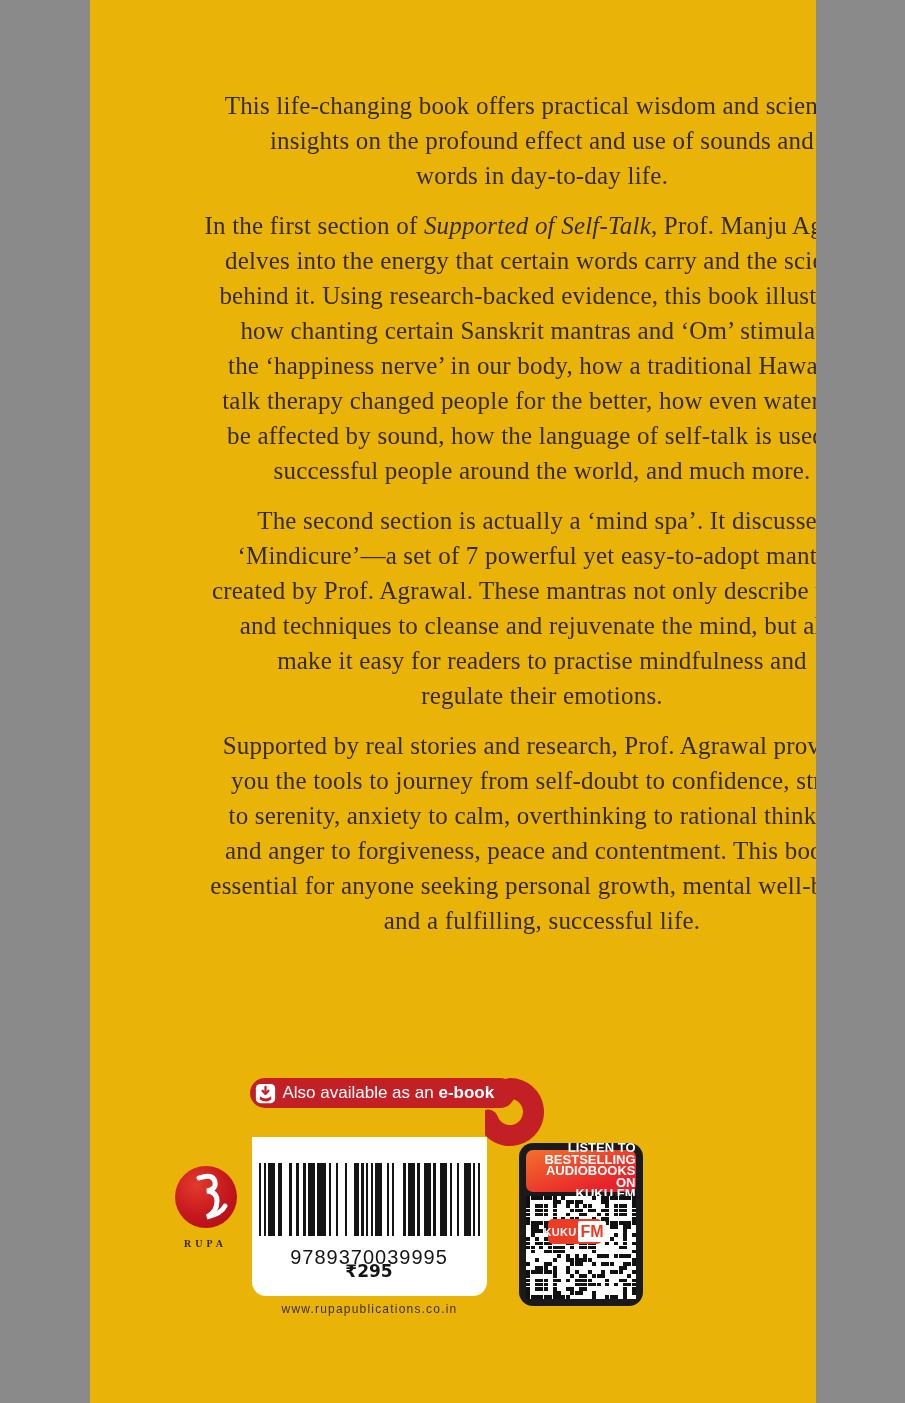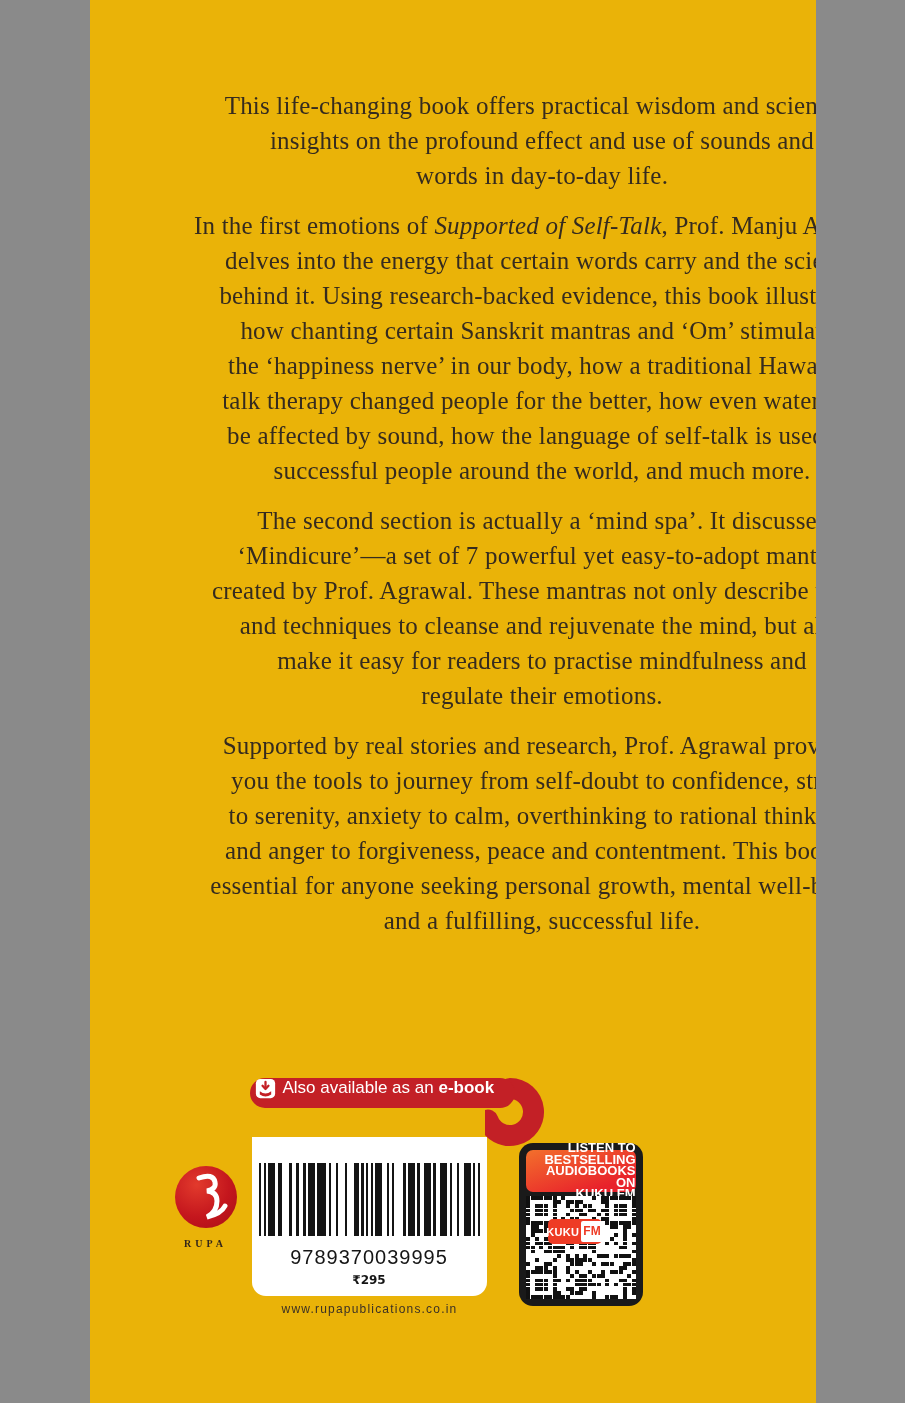--- a/index.html
+++ b/index.html
@@ -16,21 +16,21 @@
     color:#352b1f; letter-spacing:0.2px;
   }
   .body-text p { margin:0 0 15px; white-space:pre-line; }
   .body-text i { font-style:italic; }
 
   
   .hook-svg { position:absolute; left:395px; top:1070px; z-index:1; }
   .ebook-pill {
     position:absolute; left:160px; top:1078px; width:265px; height:30px;
     background:#c32026; border-radius:15px; z-index:3;
-    display:flex; align-items:flex-start; padding:0 10px 0 5px;
+    display:flex; align-items:center; padding:0 10px 0 5px;
     color:#fff; font-family:"Liberation Sans", sans-serif; font-size:17px;
   }
   .ebook-pill .dl { margin-right:7px; flex:0 0 auto; }
   .ebook-pill .lbl { white-space:pre; }
   .ebook-pill b { font-weight:bold; }
 
   .category-bar {
     position:absolute; left:160px; top:1114px; width:237px; height:23px;
     background:#c32026; z-index:2; color:#fff;
     font-family:"Liberation Sans", sans-serif; font-size:15.5px; letter-spacing:2.2px;
@@ -41,22 +41,22 @@
   .barcode-card {
     position:absolute; left:162px; top:1137px; width:235px; height:159px;
     background:#fff; border-radius:0 0 14px 14px; z-index:2;
   }
   .barcode-card .barcode { position:absolute; left:7px; top:26px; width:221px; height:73px; }
   .bc-number {
     position:absolute; top:109px; width:100%; text-align:center;
     font-family:"Liberation Sans", sans-serif; font-size:20px; letter-spacing:1px; color:#151515;
   }
   .bc-price {
-    position:absolute; top:136px; width:100%; text-align:center;
-    font-family:"DejaVu Sans", sans-serif; font-weight:bold; font-size:12px; color:#151515;
+    position:absolute; top:124px; width:100%; text-align:center;
+    font-family:"DejaVu Sans", sans-serif; font-weight:bold; font-size:17px; color:#151515;
   }
 
   
   .rupa-logo {
     position:absolute; left:85px; top:1166px; width:62px; height:62px; border-radius:50%;
     background:radial-gradient(circle at 35% 30%, #e23a2c 0%, #c4161d 55%, #a80e16 100%);
   }
   .rupa-word {
     position:absolute; left:61px; top:1238px; width:110px; text-align:center;
     font-family:"Liberation Serif", serif; font-weight:bold; font-size:10px;
@@ -83,41 +83,41 @@
   }
   .kuku-qr { position:absolute; left:7px; top:53px; width:110px; height:103px; }
   .kuku-badge {
     position:absolute; left:30px; top:77px; width:52px; height:23px;
     background:#ee3b25; border-radius:4px; box-shadow:0 0 0 1px #ee3b25;
     display:flex; align-items:center; justify-content:center; gap:2px;
     font-family:"Liberation Sans", sans-serif;
   }
   .kuku-badge .k { color:#fff; font-weight:bold; font-size:11px; letter-spacing:0.3px; }
   .kuku-badge .f {
-    background:#fff; color:#ee3b25; font-weight:bold; font-size:12px;
+    background:#fff; color:#ee3b25; font-weight:bold; font-size:16px;
     padding:4px 2px; border-radius:2px; line-height:13px;
   }
 
   
   .credit {
     position:absolute; left:665px; top:1153px; width:300px; text-align:center;
     transform:rotate(-90deg);
     font-family:"Liberation Sans", sans-serif; font-size:17px; letter-spacing:1px; color:#4a4036;
   }
 </style>
 </head>
 <body>
 
 <div class="page">
 
   <div class="body-text">
     <p>This life-changing book offers practical wisdom and scientific
 insights on the profound effect and use of sounds and
 words in day-to-day life.</p>
-    <p><span>In the first emotions of </span><i>Supported of Self-Talk</i><span>, Prof. Manju Agrawal
+    <p><span>In the first section of </span><i>Supported of Self-Talk</i><span>, Prof. Manju Agrawal
 delves into the energy that certain words carry and the science
 behind it. Using research-backed evidence, this book illustrates
 how chanting certain Sanskrit mantras and ‘Om’ stimulates
 the ‘happiness nerve’ in our body, how a traditional Hawaiian
 talk therapy changed people for the better, how even water can
 be affected by sound, how the language of self-talk is used by
 successful people around the world, and much more.</span></p>
     <p>The second section is actually a ‘mind spa’. It discusses
 ‘Mindicure’—a set of 7 powerful yet easy-to-adopt mantras
 created by Prof. Agrawal. These mantras not only describe tricks

